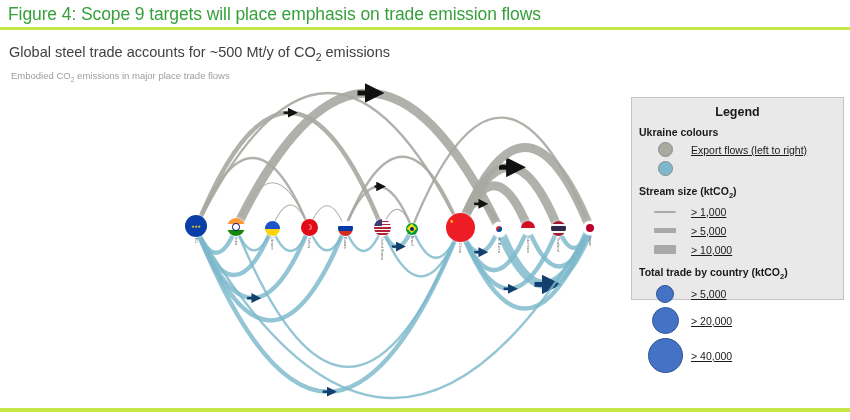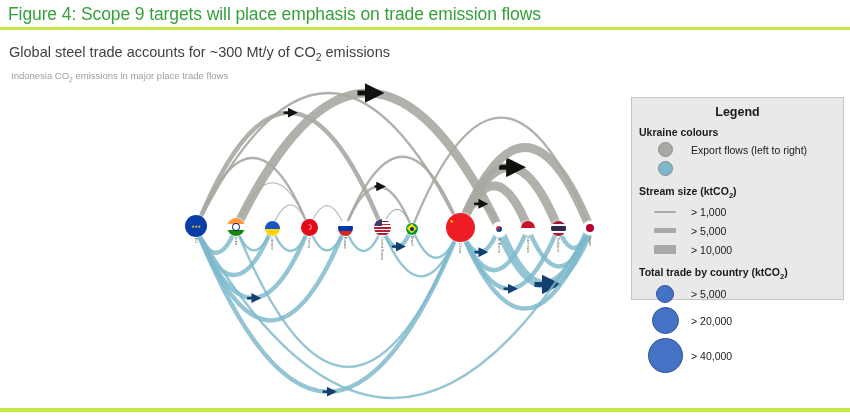--- a/index.html
+++ b/index.html
@@ -25,35 +25,35 @@
   .nlabel{position:absolute;font-size:3.6px;color:#555;white-space:nowrap;
           transform-origin:0 0;transform:rotate(90deg);letter-spacing:.1px;}
 
   
   #legend{position:absolute;left:631px;top:97px;width:213px;height:203px;
           background:#e9e9e9;border:1px solid #c4c4c4;box-sizing:border-box;}
   #legend-title{text-align:center;font-size:12.5px;font-weight:bold;color:#1a1a1a;margin-top:7px;}
   .lg-head{font-size:10.5px;font-weight:bold;color:#1a1a1a;margin:7px 0 2px 7px;}
   .lg-row{display:flex;align-items:center;min-height:19px;margin-left:7px;}
   .lg-swatch{width:52px;display:flex;justify-content:center;align-items:center;flex:0 0 52px;}
-  .lg-txt{font-size:10.5px;color:#1a1a1a;}
+  .lg-txt{font-size:10.5px;color:#1a1a1a;text-decoration:underline;}
   .dot{border-radius:50%;}
   .bar{background:#a9a9a9;border-radius:1px;}
   .bub{border-radius:50%;background:#4472c4;border:1px solid #2f5597;}
   .lg-row.bubrow{align-items:center;}
 </style>
 </head>
 <body>
 
 <div id="fig-title">Figure 4: Scope 9 targets will place emphasis on trade emission flows</div>
 <div id="title-rule"></div>
 
-<div id="chart-heading"><span>Global steel trade accounts for ~300 Mt/y of CO</span><sub>2</sub><span> emissions</span></div>
-
-<div id="chart-subheading"><span>Indonesia CO</span><sub>2</sub><span> emissions in major place trade flows</span></div>
+<div id="chart-heading"><span>Global steel trade accounts for ~500 Mt/y of CO</span><sub>2</sub><span> emissions</span></div>
+
+<div id="chart-subheading"><span>Embodied CO</span><sub>2</sub><span> emissions in major place trade flows</span></div>
 
 <div id="plot">
   <svg id="arcs" width="628" height="406">
       <defs>
         <marker id="ahg" markerWidth="4" markerHeight="4" refX="2.6" refY="2" orient="auto">
           <path d="M0 0 L4 2 L0 4 z" fill="#111"></path>
         </marker>
         <marker id="ahb" markerWidth="4" markerHeight="4" refX="2.6" refY="2" orient="auto">
           <path d="M0 0 L4 2 L0 4 z" fill="#123f6e"></path>
         </marker>

